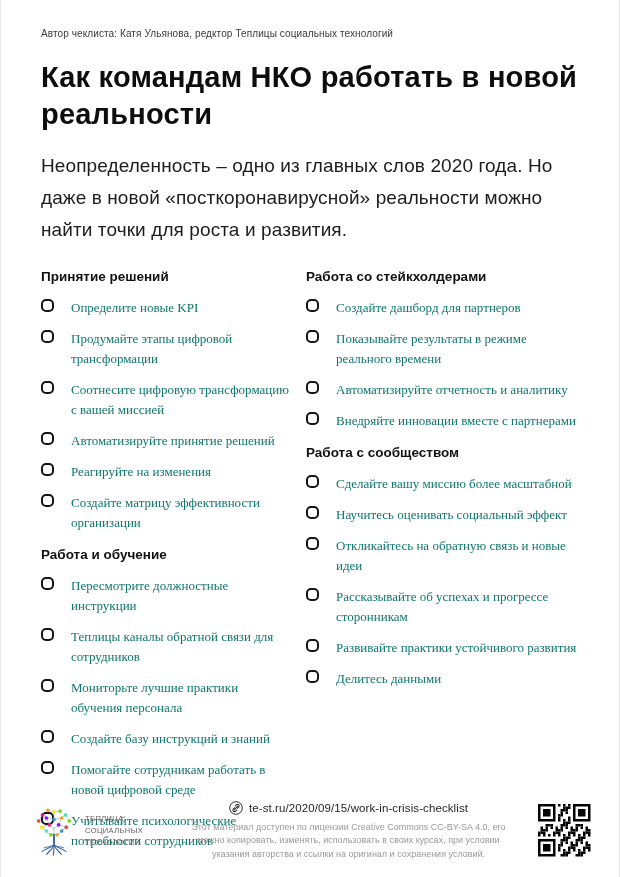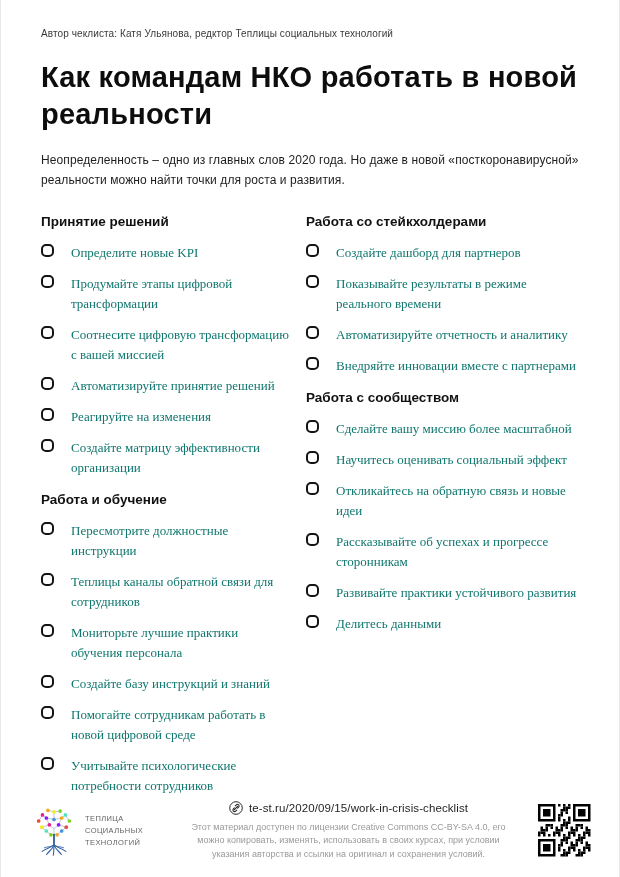--- a/index.html
+++ b/index.html
@@ -9,21 +9,21 @@
     position:relative; width:618px; height:877px; margin:0 auto;
     background:#ffffff; overflow:hidden;
     padding:24px 40px 0 40px; color:#141414;
   }
   .author-line { font-size:10px; color:#3a3a3a; letter-spacing:.1px; margin-top:4px; }
   h1.title {
     margin-top:20px; font-size:29px; line-height:1.28; font-weight:700;
     color:#0d0d0d; letter-spacing:.2px; max-width:545px;
   }
   .intro {
-    margin-top:17px; font-size:12px; line-height:1.68; color:#1d1d1d;
+    margin-top:17px; font-size:19px; line-height:1.68; color:#1d1d1d;
     max-width:548px; letter-spacing:.1px;
   }
   .columns {
     display:grid; grid-template-columns:250px 275px; column-gap:15px;
     margin-top:23px;
   }
   .section { margin-bottom:14px; }
   .section + .section { margin-top:12px; }
   .section-title { font-size:13.5px; font-weight:700; color:#111; margin-bottom:14px; }
   .item { display:flex; align-items:flex-start; margin-bottom:11px; }

